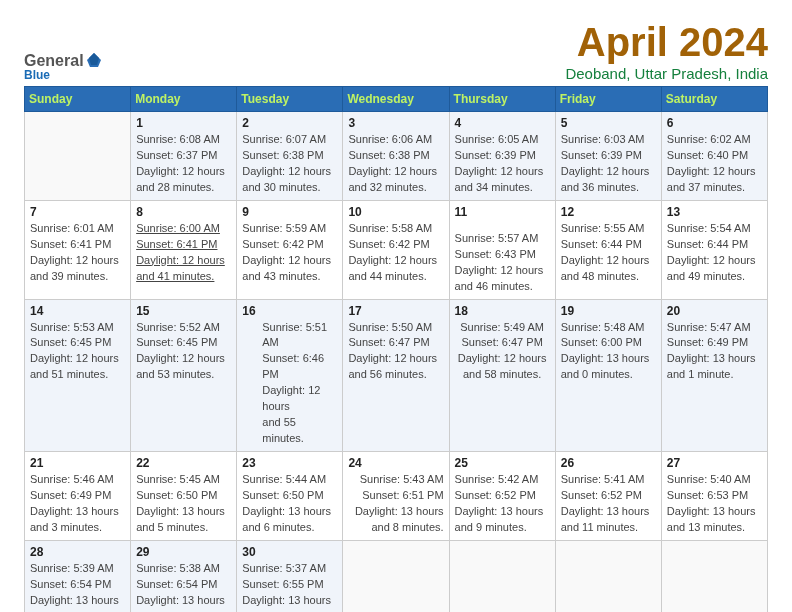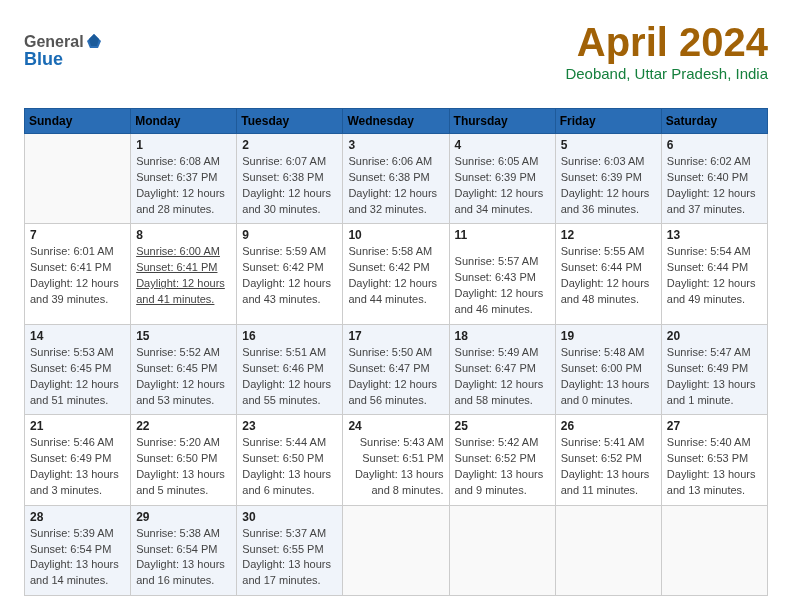--- a/index.html
+++ b/index.html
@@ -13,22 +13,22 @@
     .page {
       width: 792px;
       height: 612px;
       padding: 20px 24px 16px 24px;
       display: flex;
       flex-direction: column;
     }
     .header {
       display: flex;
       justify-content: space-between;
-      align-items: center;
-      margin-bottom: 26px;
+      align-items: flex-end;
+      margin-bottom: 4px;
     }
     .logo {
       display: flex;
       align-items: center;
       gap: 2px;
     }
     .logo-general { color: #555; font-weight: bold; }
     .logo-blue { color: #1a6bb5; font-weight: bold; }
     .title-area {
       text-align: right;
@@ -44,21 +44,21 @@
     }
     .calendar {
       flex: 1;
       border: 1px solid #ccc;
       border-collapse: collapse;
       width: 100%;
       table-layout: fixed;
     }
     .calendar th {
       background-color: #2a6db5;
-      color: #000000;
+      color: #bef264;
       font-size: 12px;
       padding: 5px 4px;
       text-align: left;
       border: 1px solid #1e5a9a;
       font-weight: bold;
     }
     .calendar td {
       border: 1px solid #ccc;
       vertical-align: top;
       padding: 4px 5px;
@@ -92,21 +92,21 @@
   <div class="header">
     <div class="logo">
       <div style="display:flex;flex-direction:column;align-items:flex-start;">
         <div style="display:flex;align-items:center;">
           <span class="logo-general">General</span>
           <svg width="18" height="18" viewBox="0 0 18 18" style="margin-left:1px;margin-top:-2px;">
             <polygon points="9,2 16,9 13,16 5,16 2,9" fill="#2a6db5"></polygon>
             <polygon points="9,2 14,7 12,14 6,14 4,7" fill="#1a5a9a"></polygon>
           </svg>
         </div>
-        <span class="logo-blue" style="font-size:18px;margin-top:-2px;">Blue</span>
+        <span class="logo-blue" style="font-size:12px;margin-top:-2px;">Blue</span>
       </div>
     </div>
     <div class="title-area">
       <div class="main-title">April 2024</div>
       <div class="subtitle">Deoband, Uttar Pradesh, India</div>
     </div>
   </div>
 
   <table class="calendar">
     <thead>
@@ -227,35 +227,35 @@
           </td>
           <td>
             <span class="day-num">15</span>
             <div class="day-info" style="white-space: pre-line;">Sunrise: 5:52 AM
 Sunset: 6:45 PM
 Daylight: 12 hours
 and 53 minutes.</div>
           </td>
           <td>
             <span class="day-num">16</span>
-            <div class="day-info" style="white-space: pre-line;">Sunrise: 5:51 AM
+            <div class="day-info" style="white-space: pre-line; margin-left: 20px;">Sunrise: 5:51 AM
 Sunset: 6:46 PM
 Daylight: 12 hours
 and 55 minutes.</div>
           </td>
           <td>
             <span class="day-num">17</span>
             <div class="day-info" style="white-space: pre-line;">Sunrise: 5:50 AM
 Sunset: 6:47 PM
 Daylight: 12 hours
 and 56 minutes.</div>
           </td>
           <td>
             <span class="day-num">18</span>
-            <div class="day-info" style="white-space: pre-line;">Sunrise: 5:49 AM
+            <div class="day-info" style="white-space: pre-line; text-align: center;">Sunrise: 5:49 AM
 Sunset: 6:47 PM
 Daylight: 12 hours
 and 58 minutes.</div>
           </td>
           <td>
             <span class="day-num">19</span>
             <div class="day-info" style="white-space: pre-line;">Sunrise: 5:48 AM
 Sunset: 6:00 PM
 Daylight: 13 hours
 and 0 minutes.</div>
@@ -271,21 +271,21 @@
         <tr>
           <td>
             <span class="day-num">21</span>
             <div class="day-info" style="white-space: pre-line;">Sunrise: 5:46 AM
 Sunset: 6:49 PM
 Daylight: 13 hours
 and 3 minutes.</div>
           </td>
           <td>
             <span class="day-num">22</span>
-            <div class="day-info" style="white-space: pre-line;">Sunrise: 5:20 AM
+            <div class="day-info" style="white-space: pre-line;">Sunrise: 5:45 AM
 Sunset: 6:50 PM
 Daylight: 13 hours
 and 5 minutes.</div>
           </td>
           <td>
             <span class="day-num">23</span>
             <div class="day-info" style="white-space: pre-line;">Sunrise: 5:44 AM
 Sunset: 6:50 PM
 Daylight: 13 hours
 and 6 minutes.</div>

